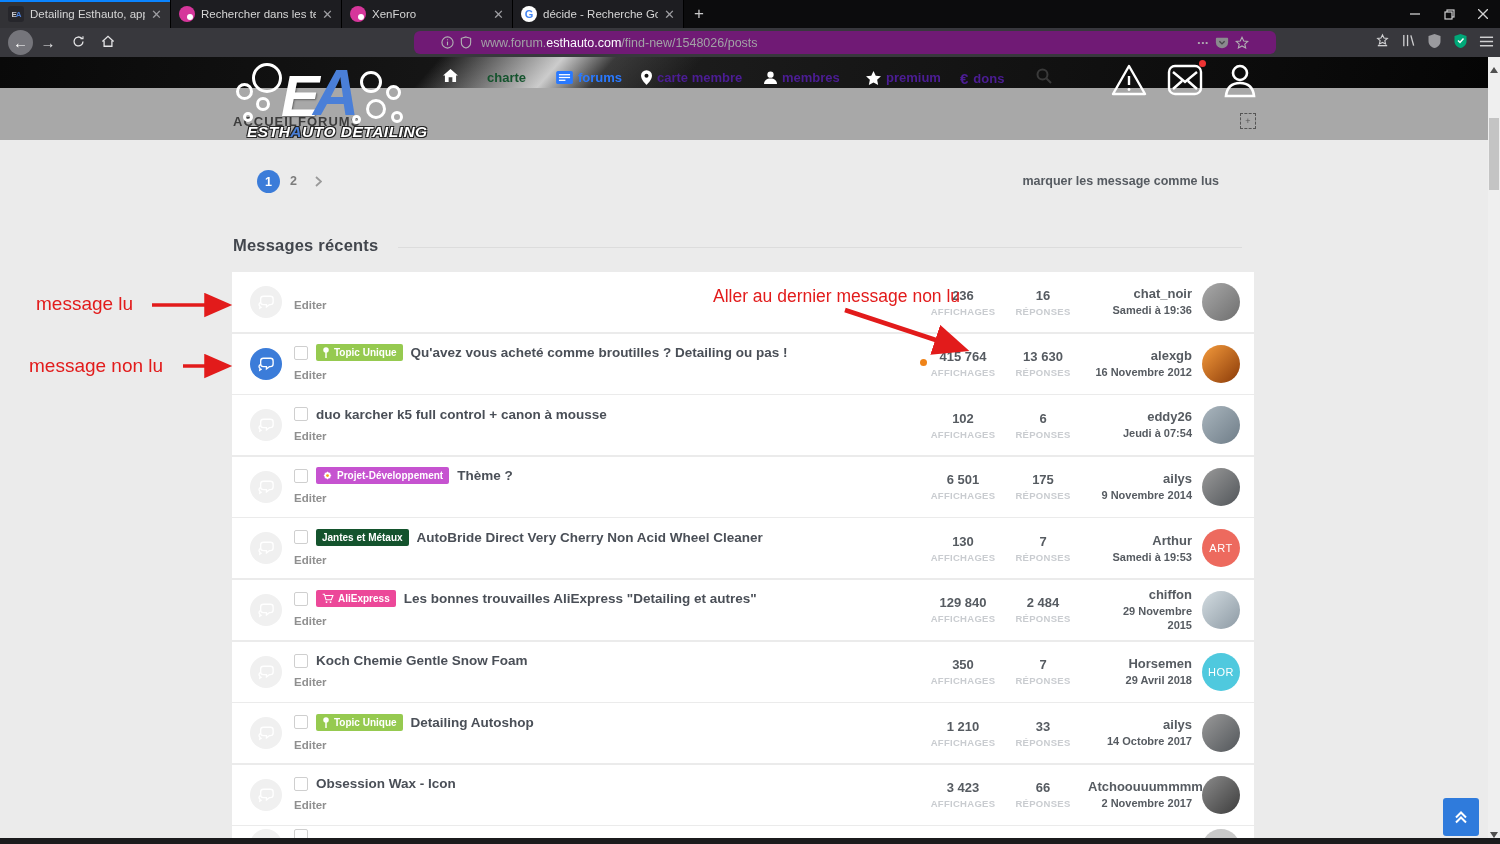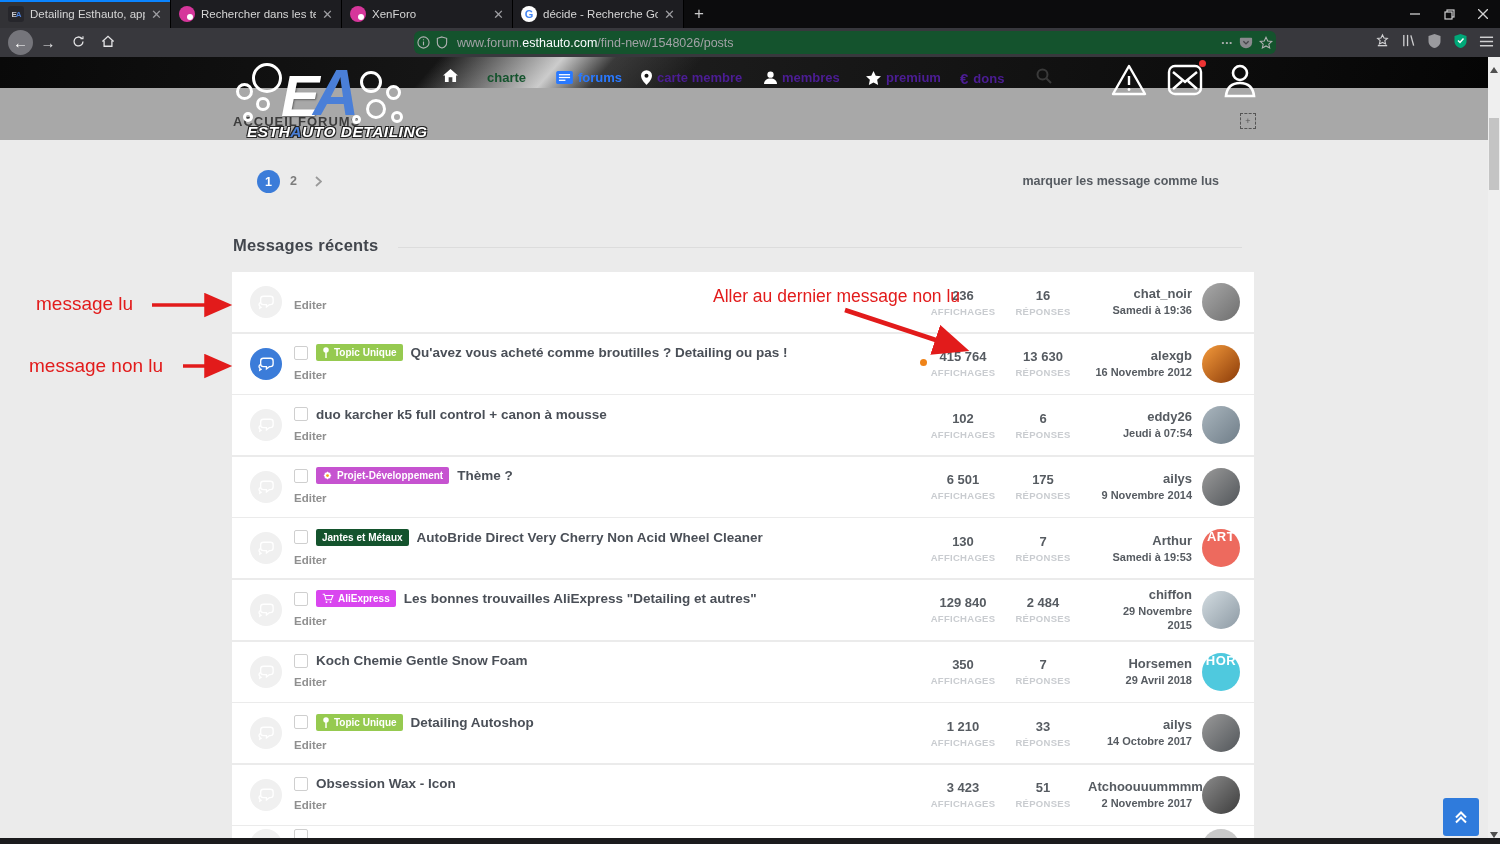--- a/index.html
+++ b/index.html
@@ -20,21 +20,21 @@
   .fav-xf{background:#d6369b;border-radius:50%;position:relative}
   .fav-xf::after{content:"";position:absolute;right:2px;bottom:2px;width:6px;height:6px;border-radius:50%;background:#fff}
   .fav-g{background:#fff;border-radius:50%;color:#4285f4;font-size:11px}
   .newtab{width:30px;display:flex;align-items:center;justify-content:center;color:#c9c9c9;font-size:17px}
   .winbtns{margin-left:auto;display:flex}
   .winbtn{width:34px;display:flex;align-items:center;justify-content:center;color:#d0d0d0}
 
   .toolbar{position:absolute;left:0;top:28px;width:1500px;height:29px;background:#38383d;display:flex;align-items:center}
   .navbtn{color:#e4e4e6;font-size:15px;width:30px;text-align:center;flex:none}
   .backcircle{width:25px;height:25px;border-radius:50%;background:#75757b;color:#fff;display:flex;align-items:center;justify-content:center;font-size:15px;margin-left:8px;flex:none}
-  .urlbar{position:absolute;left:414px;top:3px;width:862px;height:23px;background:#14532d;border-radius:6px;display:flex;align-items:center;padding:0 0;font-size:12.5px}
+  .urlbar{position:absolute;left:414px;top:3px;width:862px;height:23px;background:#701a75;border-radius:6px;display:flex;align-items:center;padding:0 24px;font-size:12.5px}
   .urltxt{flex:1;margin-left:6px;white-space:nowrap;overflow:hidden}
   .url-dim{color:#a2a2a6}.url-host{color:#fbfbfe}
   .urlicon{color:#b1b1b3;margin:0 3px;flex:none;display:flex;align-items:center}
   .rt-icons{position:absolute;right:6px;top:0;height:29px;display:flex;align-items:center;gap:11px}
 
   
   .scrollbar{position:absolute;right:0;top:57px;width:12px;height:781px;background:#efefef}
   .sb-thumb{position:absolute;left:1px;top:61px;width:10px;height:72px;background:#c4c4c4}
   .sb-arrow{position:absolute;left:2px;color:#505050}
   .bottom-strip{position:absolute;left:0;bottom:0;width:1500px;height:6px;background:#1b1b1d;z-index:60}
@@ -79,21 +79,21 @@
   .title{font-size:13.5px;font-weight:bold;color:#4a4f57;white-space:nowrap;overflow:hidden;text-decoration:none}
   .line2{margin-top:4px}
   .edit{font-size:11.5px;font-weight:bold;color:#8f8f8f;text-decoration:none}
   .right{display:flex;align-items:center;gap:10px;position:relative;flex:none}
   .stat{width:70px;text-align:center}
   .num{font-size:13px;font-weight:bold;color:#565b61}
   .lbl{font-size:9.5px;font-weight:bold;color:#c9ccd0;margin-top:3px;letter-spacing:.3px}
   .who{width:104px;text-align:right}
   .user{font-size:13px;font-weight:bold;color:#565b61}
   .date{font-size:11px;font-weight:bold;color:#565b61;margin-top:3px;white-space:pre-line;line-height:1.25}
-  .avatar{width:38px;height:38px;border-radius:50%;flex:none;display:flex;align-items:flex-start;justify-content:center;color:#fff;font-weight:bold;font-size:13px;letter-spacing:.5px}
+  .avatar{width:38px;height:38px;border-radius:50%;flex:none;display:flex;align-items:center;justify-content:center;color:#fff;font-weight:normal;font-size:11px;letter-spacing:.5px}
   .dot{position:absolute;left:-8px;top:14px;width:7px;height:7px;border-radius:50%;background:#ef8318}
 
   
   .annot{position:absolute;color:#e21b1b;z-index:40;font-weight:normal}
   .annot-svg{position:absolute;left:0;top:0;z-index:39;pointer-events:none}
 
   .scrolltop{position:absolute;left:1443px;top:741px;width:36px;height:38px;background:#2f7bdc;border-radius:3px;display:flex;align-items:center;justify-content:center;z-index:45}
 </style>
 </head>
 <body>
@@ -494,21 +494,21 @@
         <div class="row">
           <div class="bubble">
             <svg width="18" height="16" viewBox="0 0 20 18" fill="none" stroke="#fff" stroke-width="1.5">
               <path d="M7 2.5h8a3 3 0 0 1 3 3V9a3 3 0 0 1-3 3h-1.2L10.5 14.6V12H7a3 3 0 0 1-3-3V5.5a3 3 0 0 1 3-3z"></path>
               <path d="M4.3 9.3C3 9.7 2.1 10.6 2.1 11.8c0 .8.5 1.6 1.2 2.1l-.3 2 2.2-1.3"></path>
             </svg>
           </div>
           <div class="mid">
             <div class="line1">
               <span class="cb"></span>
-              <span class="badge" style="background: #d946ef;">
+              <span class="badge" style="background: #ec4899;">
 
                 <svg width="12" height="11" viewBox="0 0 18 16" fill="none" stroke="#fff" stroke-width="1.6">
                   <path d="M1 1.5h2.6L6 10h8l2.4-6.5H5"></path>
                   <circle cx="6.8" cy="13.4" r="1.4" fill="#fff" stroke="none"></circle>
                   <circle cx="12.8" cy="13.4" r="1.4" fill="#fff" stroke="none"></circle>
                 </svg>
                 <span>AliExpress</span>
               </span>
               <a class="title" href="#">Les bonnes trouvailles AliExpress "Detailing et autres"</a>
             </div>
@@ -628,21 +628,21 @@
             </div>
             <div class="line2"><a class="edit" href="#">Editer</a></div>
           </div>
           <div class="right">
 
             <div class="stat">
               <div class="num">3 423</div>
               <div class="lbl">AFFICHAGES</div>
             </div>
             <div class="stat">
-              <div class="num">51</div>
+              <div class="num">66</div>
               <div class="lbl">RÉPONSES</div>
             </div>
             <div class="who">
               <div class="user">Atchoouuummmm</div>
               <div class="date">2 Novembre 2017</div>
             </div>
             <div class="avatar" style="background: linear-gradient(135deg, rgb(139, 139, 139) 0%, rgb(61, 61, 61) 100%);">
               <span></span>
             </div>
           </div>

